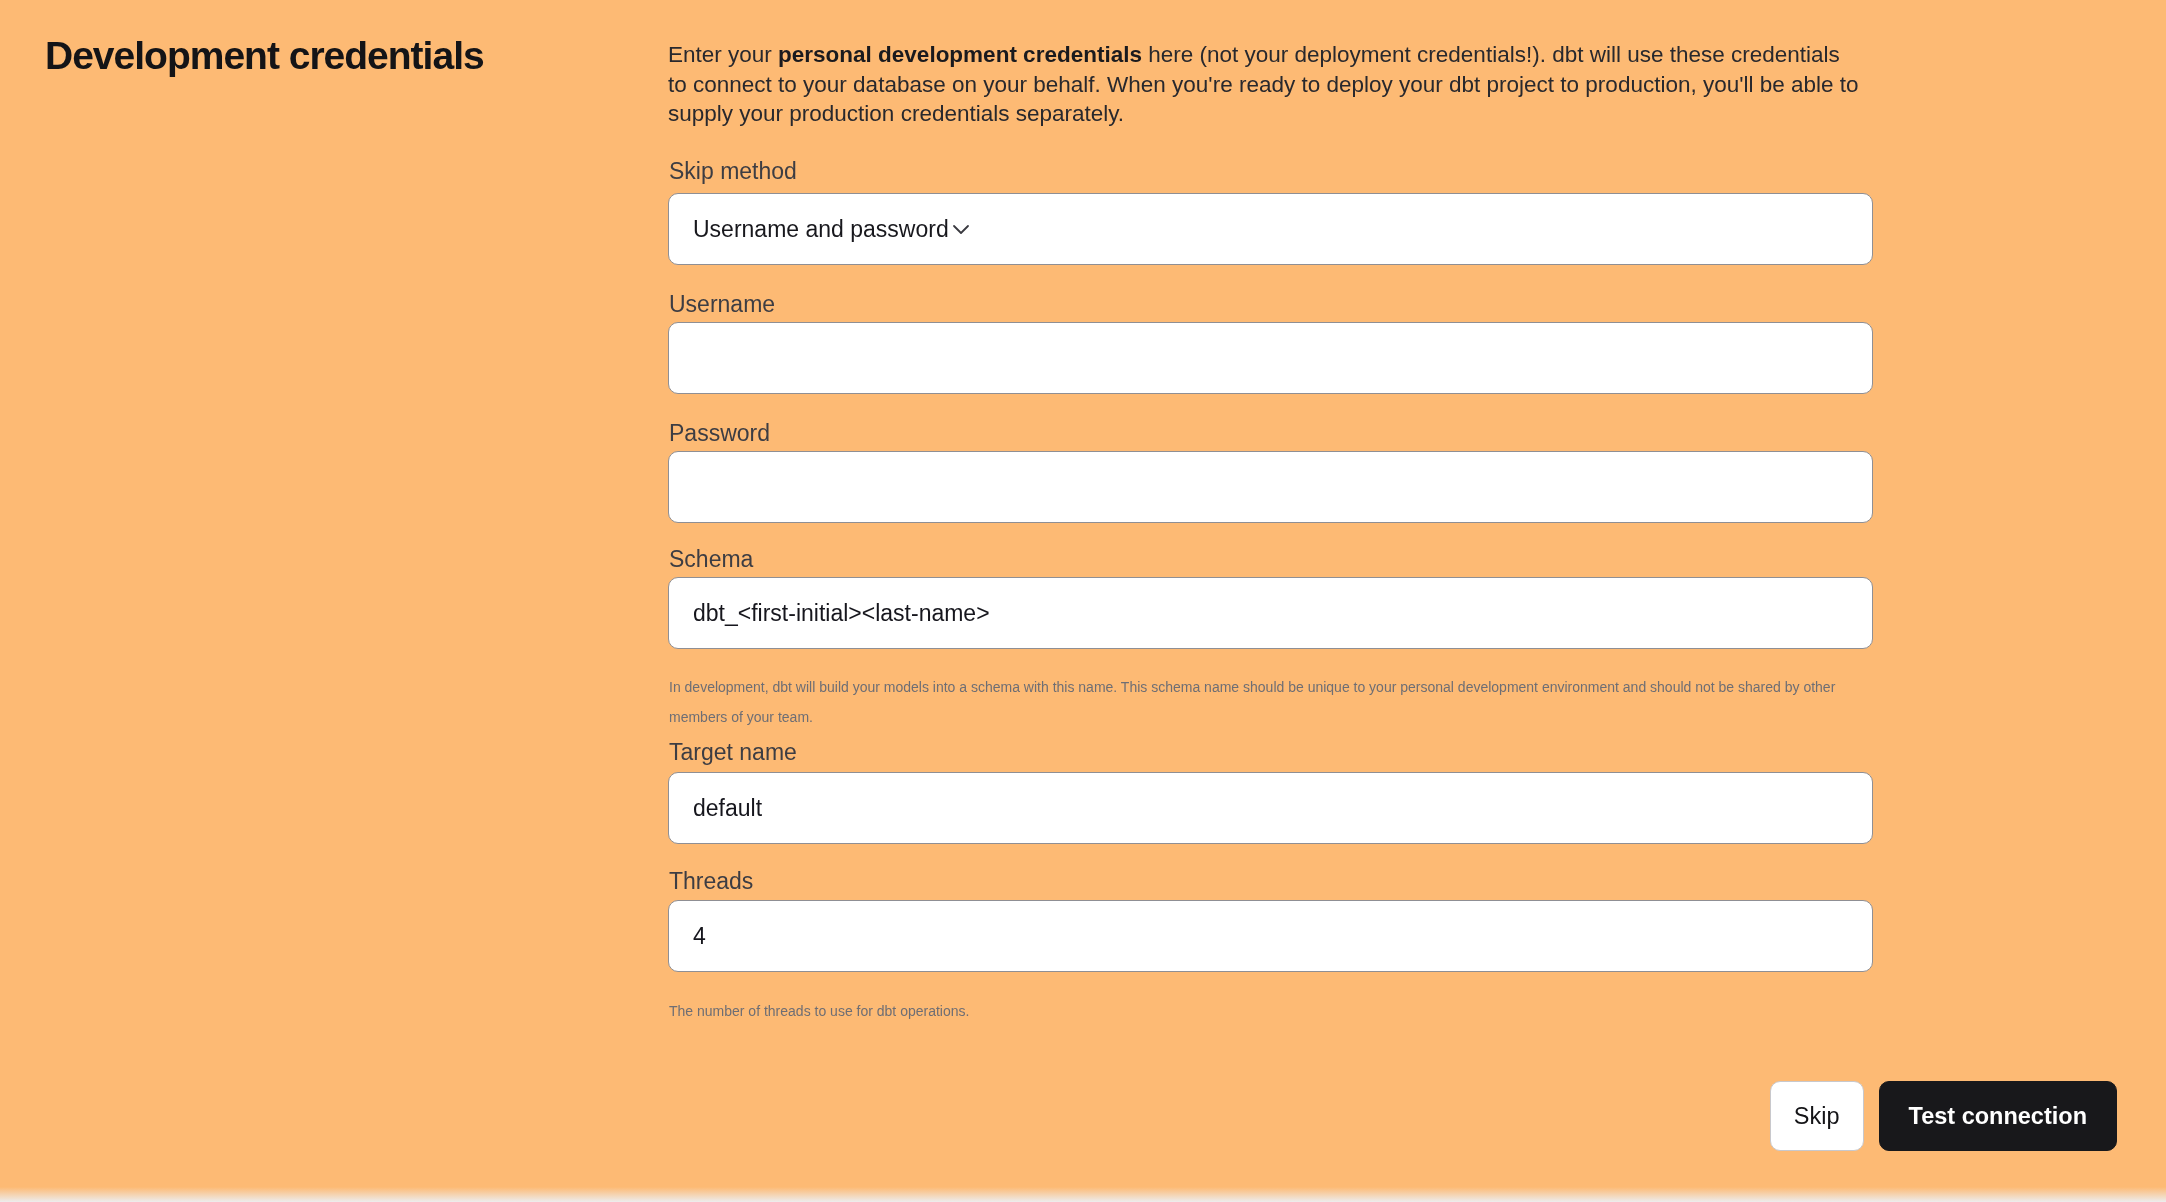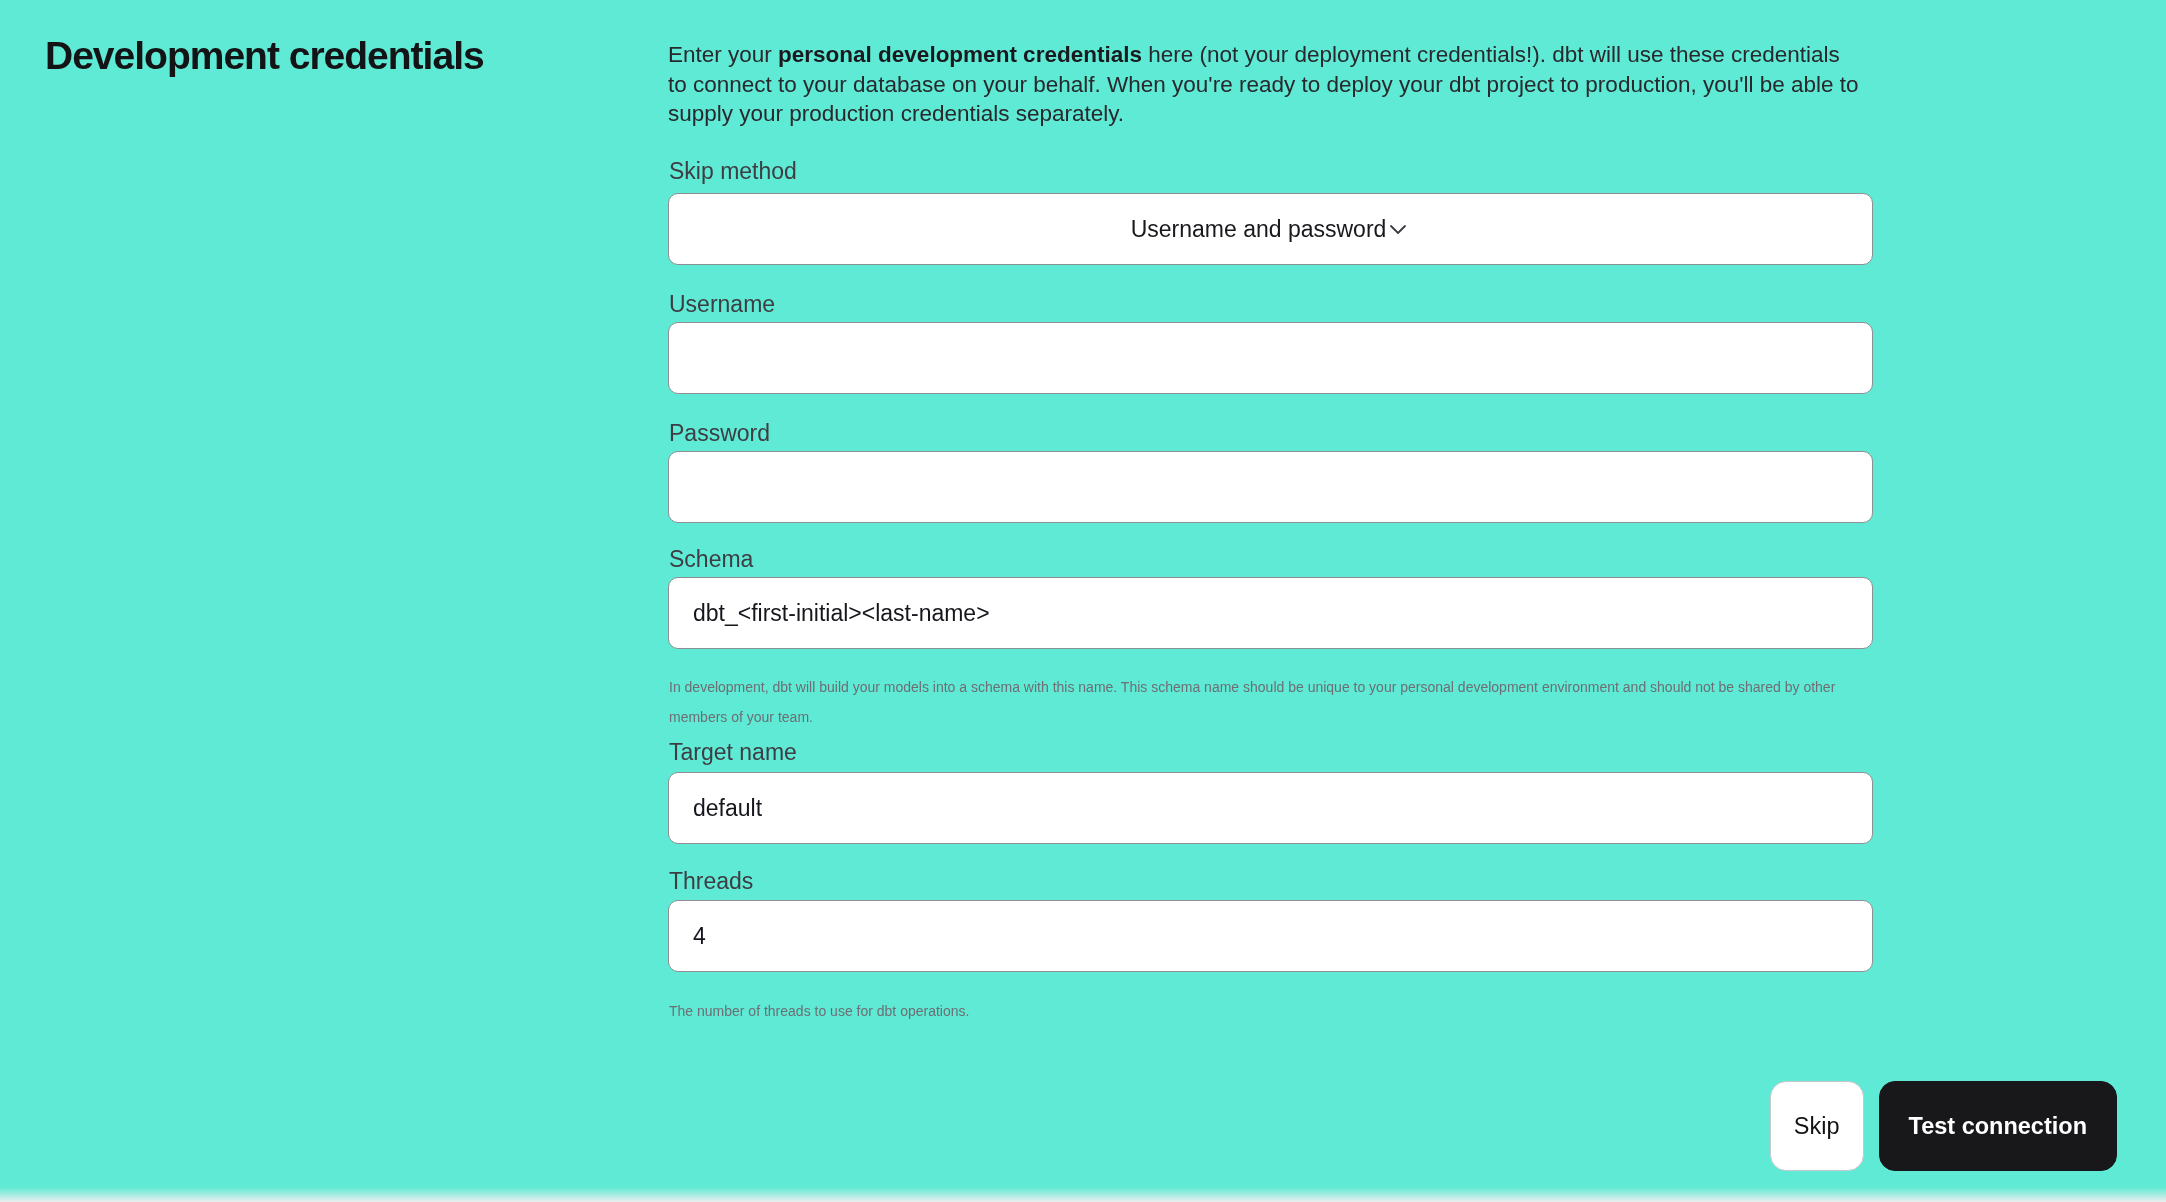--- a/index.html
+++ b/index.html
@@ -1,20 +1,20 @@
 <!DOCTYPE html>
 <html><head>
 <meta charset="utf-8">
 <style>
   html, body { margin: 0; padding: 0; background: #ffffff; }
   .page {
     position: relative;
     width: 2166px;
     height: 1202px;
-    background: #5eead4;
+    background: #fdba74;
     font-family: "Liberation Sans", "DejaVu Sans", sans-serif;
     overflow: hidden;
   }
   .title {
     position: absolute;
     left: 45px;
     top: 34px;
     margin: 0;
     font-size: 39px;
     font-weight: 600;
@@ -58,21 +58,21 @@
     background: #ffffff;
     padding: 0 24px;
     font-family: inherit;
     font-size: 23px;
     color: #16161d;
     outline: none;
   }
   .select-box {
     display: flex;
     align-items: center;
-    justify-content: center;
+    justify-content: flex-start;
     cursor: pointer;
   }
   .select-value { font-weight: 500; color: #18181d; }
   .chevron { flex: 0 0 auto; display: block; }
   .helper {
     position: absolute;
     left: 1px;
     width: 1195px;
     font-size: 14px;
     line-height: 30px;
@@ -95,22 +95,22 @@
   .helper-threads{ top: 982px; }
 
   .footer {
     position: absolute;
     top: 1081px;
     right: 49px;
     display: flex;
     gap: 15px;
   }
   .btn {
-    height: 90px;
-    border-radius: 16px;
+    height: 70px;
+    border-radius: 10px;
     font-family: inherit;
     font-size: 23.5px;
     display: flex;
     align-items: center;
     cursor: pointer;
   }
   .btn-secondary {
     background: #ffffff;
     border: 1.5px solid #c8c8cc;
     color: #141417;

